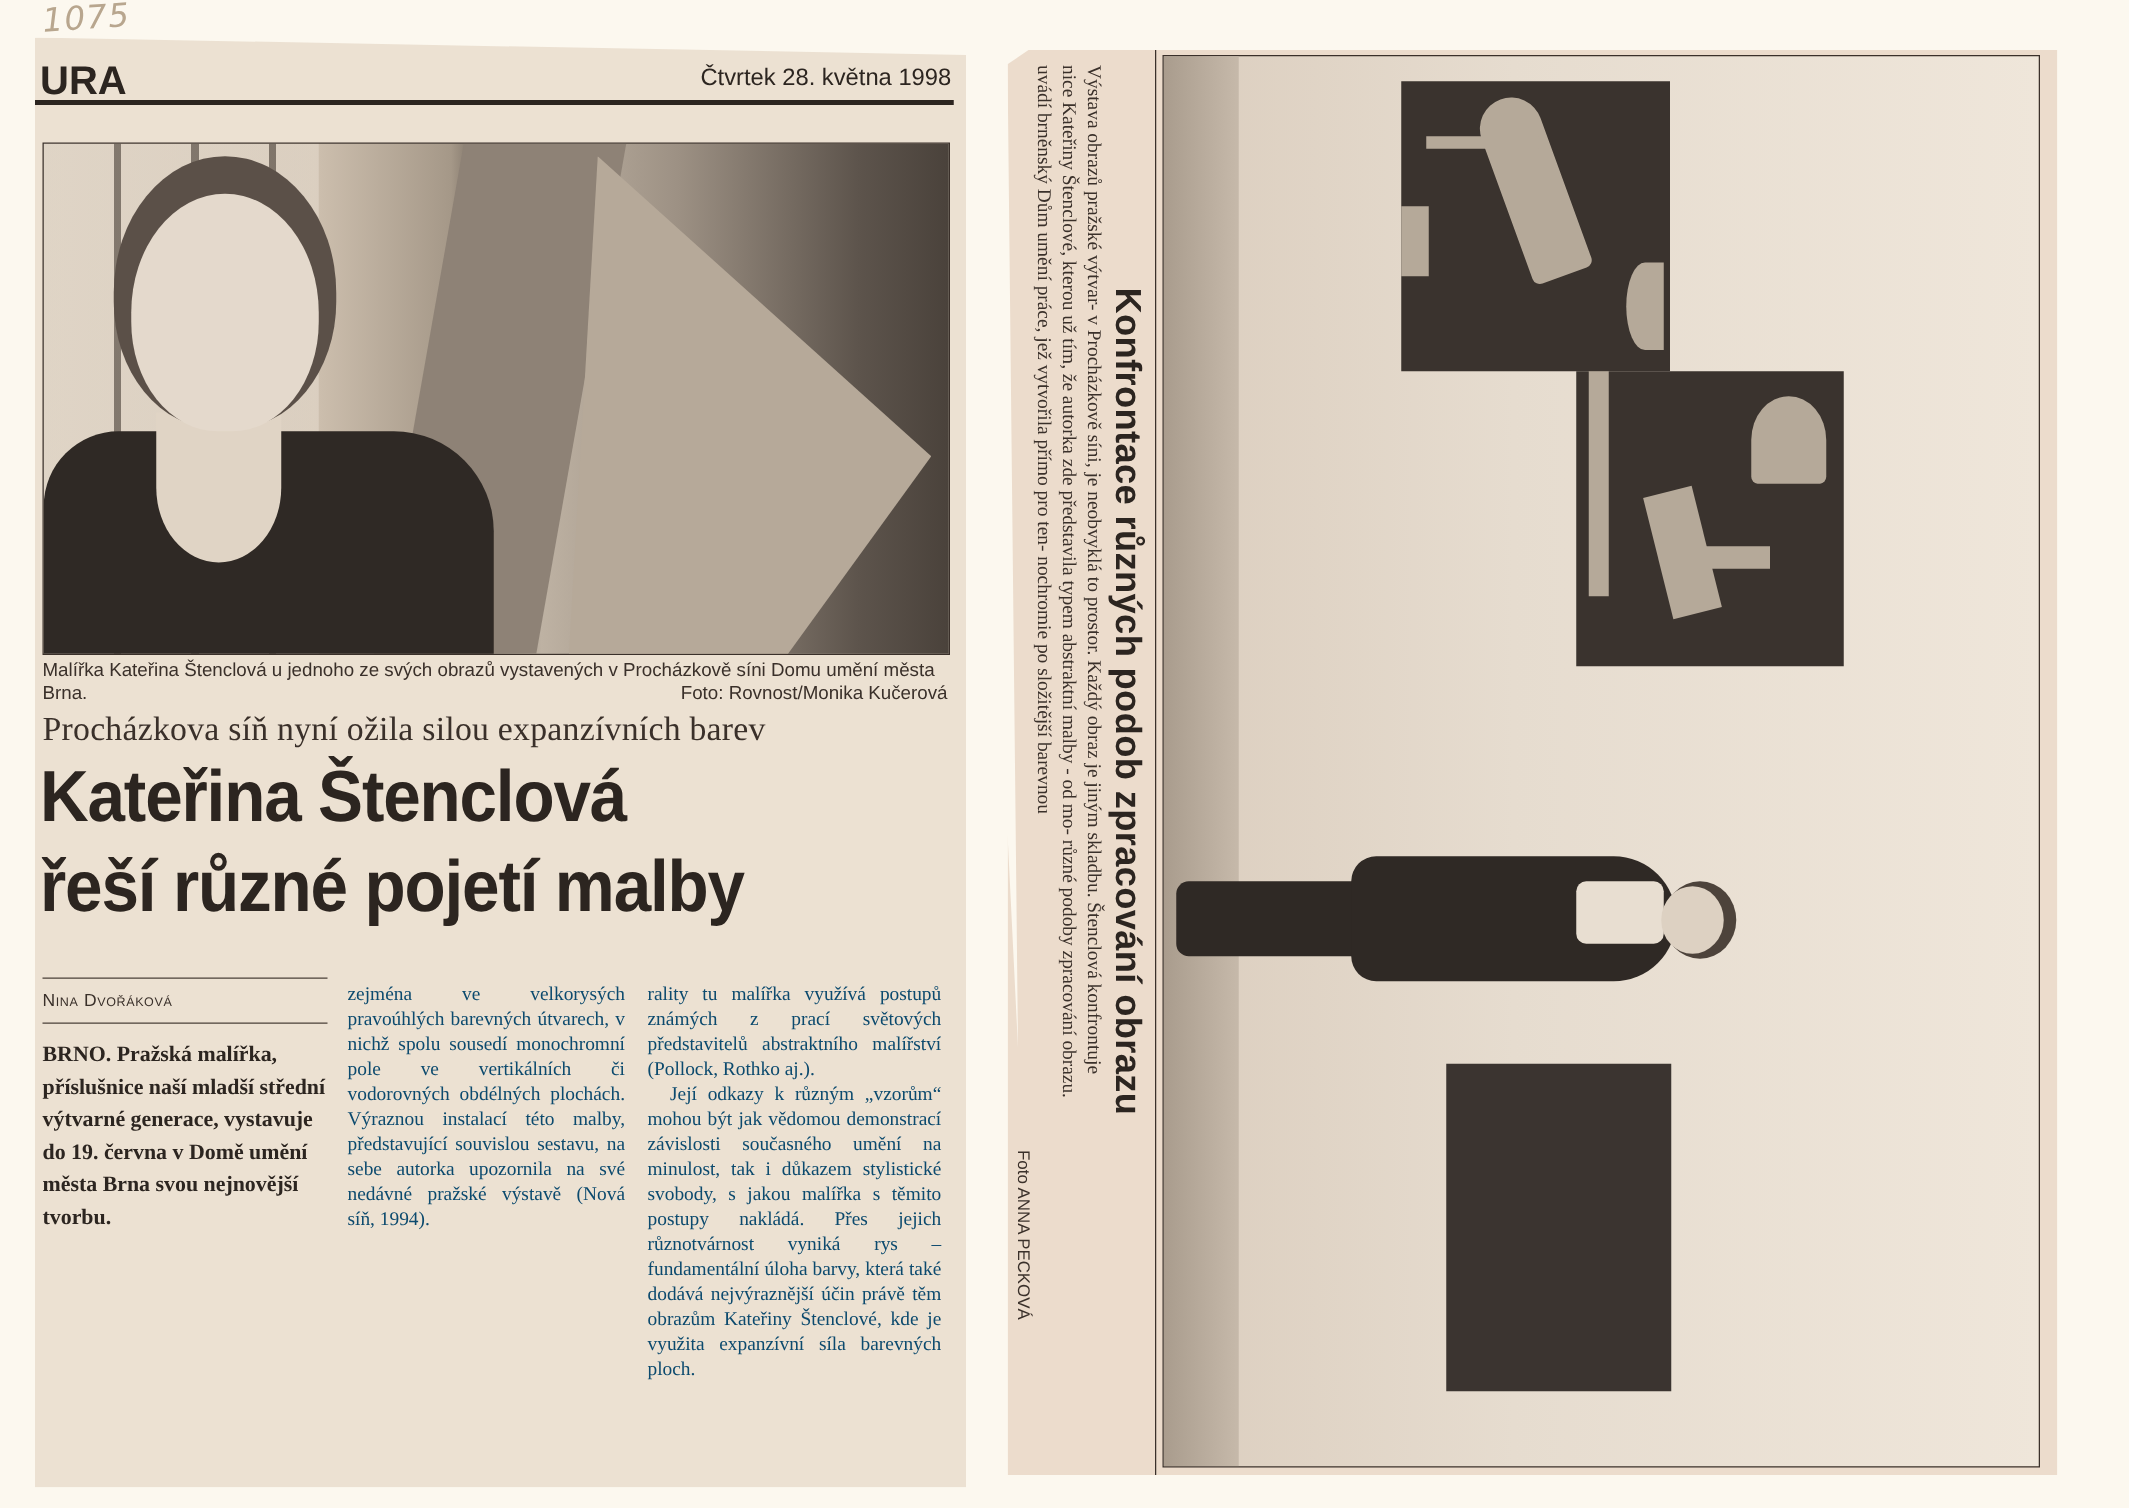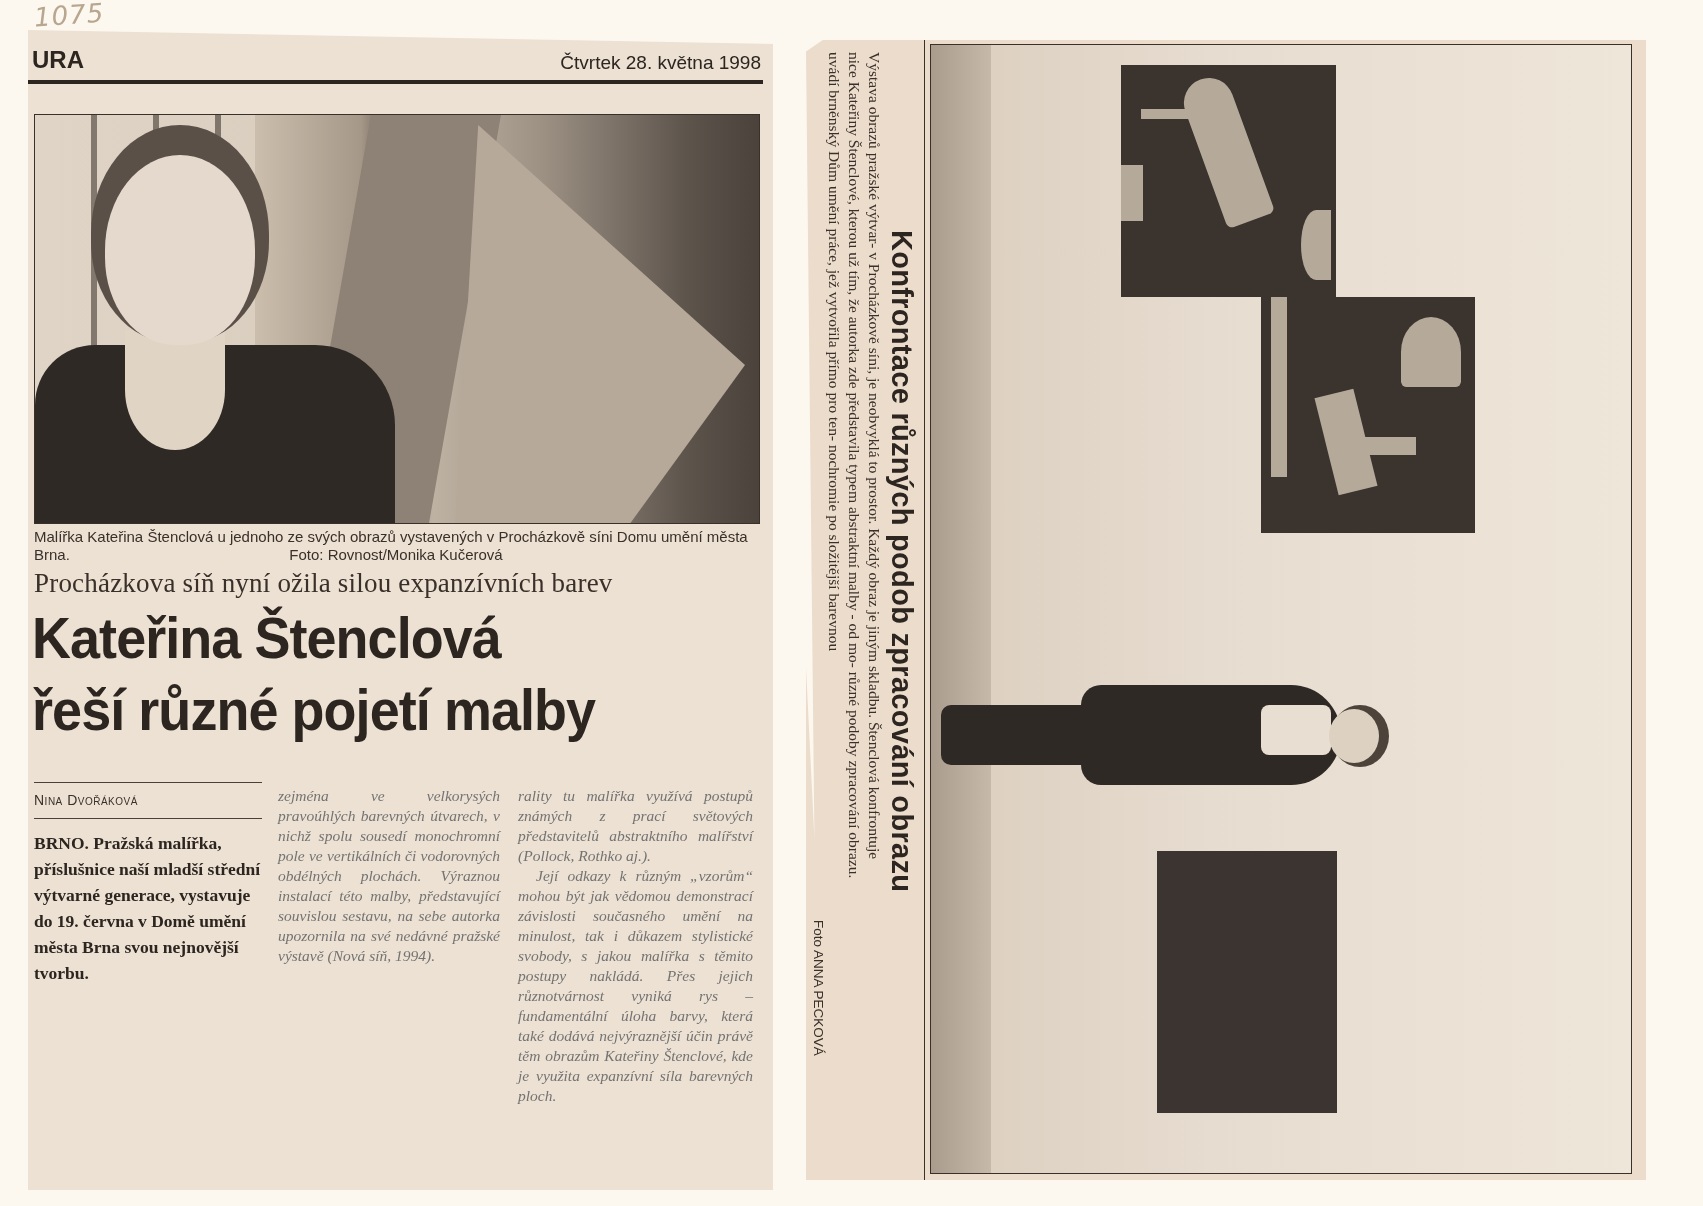--- a/index.html
+++ b/index.html
@@ -19,21 +19,21 @@
       position: absolute; left: 28px; top: 30px; width: 745px; height: 1160px;
       background: #ece1d2;
       clip-path: polygon(0 0, 100% 1.2%, 100% 100%, 0 100%);
     }
     .header-row {
       position: absolute; left: 0; top: 10px; width: 735px; height: 40px;
       border-bottom: 4px solid #2c2520;
     }
     .section-name {
       position: absolute; left: 4px; top: 6px;
-      font-family: "Liberation Sans", sans-serif; font-weight: bold; font-size: 24px; color: #2c2520;
+      font-family: "Liberation Sans", sans-serif; font-weight: bold; font-size: 32px; color: #2c2520;
     }
     .issue-date {
       position: absolute; right: 2px; top: 12px;
       font-family: "Liberation Sans", sans-serif; font-weight: normal; font-size: 19px; color: #2c2520;
     }
     .photo-main {
       position: absolute; left: 6px; top: 84px; width: 724px; height: 408px;
       border: 1px solid #3a302a; overflow: hidden;
       background: linear-gradient(90deg, #d7cbbb 0%, #cdbfae 30%, #a59888 45%, #7a6f64 48%, #beb2a3 55%, #9d9184 70%, #5d544c 90%, #4a423b 100%);
     }
@@ -60,44 +60,43 @@
       background: #8e8276; transform: skewX(-10deg);
     }
     .photo-main .canvas-b {
       position: absolute; left: 420px; top: 10px; width: 290px; height: 400px;
       background: #b6a999; clip-path: polygon(8% 0, 100% 60%, 60% 100%, 0 100%);
     }
     .caption {
       position: absolute; left: 6px; top: 498px; width: 724px;
       font-family: "Liberation Sans", sans-serif; font-size: 15px; line-height: 18px; color: #3a302a;
     }
-    .caption .credit { display: block; text-align: center; margin-top: -18px; }
+    .caption .credit { display: block; text-align: right; margin-top: -18px; }
     .subhead {
       position: absolute; left: 6px; top: 538px; width: 724px;
       font-family: "Liberation Serif", serif; font-size: 27px; color: #3a302a; letter-spacing: 0.2px;
     }
     .headline {
       position: absolute; left: 4px; top: 572px; width: 740px;
       font-family: "Liberation Sans", sans-serif; font-weight: bold; font-size: 58px; line-height: 72px;
       color: #2c2520; letter-spacing: -1px; transform: scaleX(0.93); transform-origin: left;
     }
     .rule { position: absolute; height: 1px; background: #4a4039; }
     .byline {
       position: absolute; left: 6px; top: 762px;
       font-family: "Liberation Sans", sans-serif; font-size: 14px; font-variant: small-caps;
       letter-spacing: 0.5px; color: #3a302a;
     }
     .lead {
       position: absolute; left: 6px; top: 800px; width: 228px;
       font-family: Liberation Serif, serif; font-weight: bold; font-size: 17.5px; line-height: 26px; color: #2c2520;
     }
     .col {
-      position: absolute; font-size: 15.5px; line-height: 20px; text-align: justify; color: #737373;
+      position: absolute; font-size: 15.5px; line-height: 20px; text-align: justify; color: #0c4a6e;
       hyphens: manual;
-      font-style: italic;
     }
     .col p { margin: 0; }
     .col p + p { text-indent: 18px; }
     
     .clip-right {
       position: absolute; left: 806px; top: 40px; width: 840px; height: 1140px;
       background: #ecdccc;
       clip-path: polygon(0 1%, 2% 0, 100% 0, 100% 100%, 0 100%, 0 55%, 1% 70%);
     }
     .clip-right .textband {

